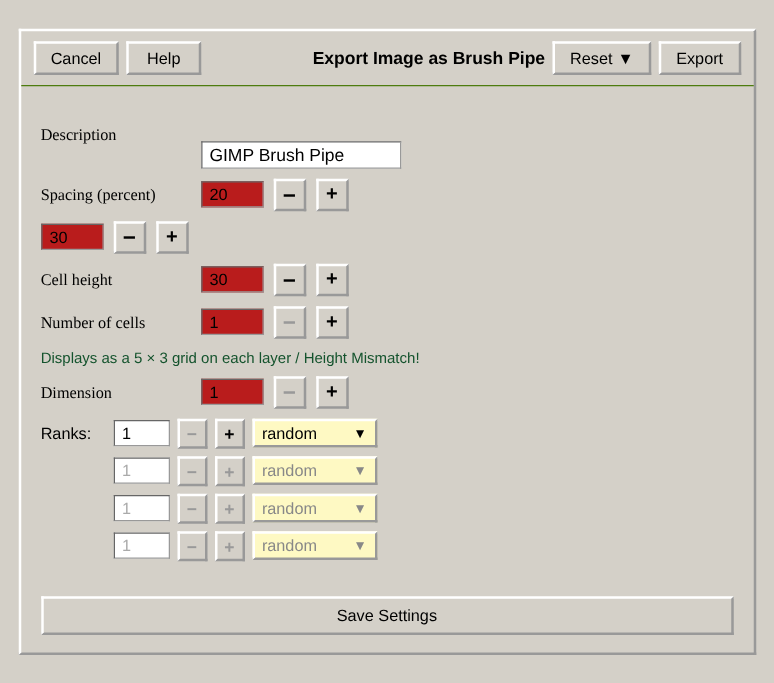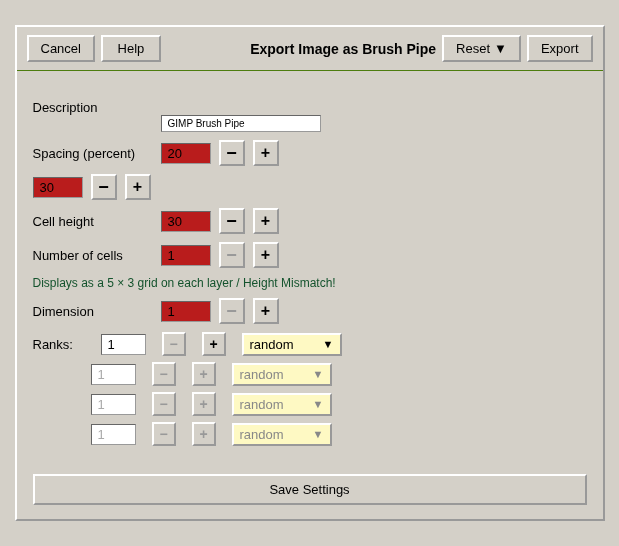--- a/index.html
+++ b/index.html
@@ -66,29 +66,30 @@
     .form-row {
       display: flex;
       align-items: center;
       margin-bottom: 8px;
       gap: 8px;
     }
 
     .form-label {
       width: 120px;
       flex-shrink: 0;
+      font-family: Liberation Serif, serif;
     }
 
     .text-input {
       background: #fff;
       border: 1px solid #999;
       border-top: 1px solid #666;
       border-left: 1px solid #666;
       padding: 2px 6px;
-      font-size: 10px;
+      font-size: 14px;
       width: 160px;
       margin-top: 32px;
     }
 
     .num-input {
       background: #b91c1c;
       border: 1px solid #999;
       border-top: 1px solid #666;
       border-left: 1px solid #666;
       padding: 2px 6px;
@@ -125,21 +126,21 @@
 
     
     .ranks-section {
       margin-top: 4px;
     }
 
     .rank-row {
       display: flex;
       align-items: center;
       margin-bottom: 6px;
-      gap: 16px;
+      gap: 6px;
     }
 
     .rank-label {
       width: 52px;
       flex-shrink: 0;
     }
 
     .rank-num-input {
       background: #fff;
       border: 1px solid #999;

